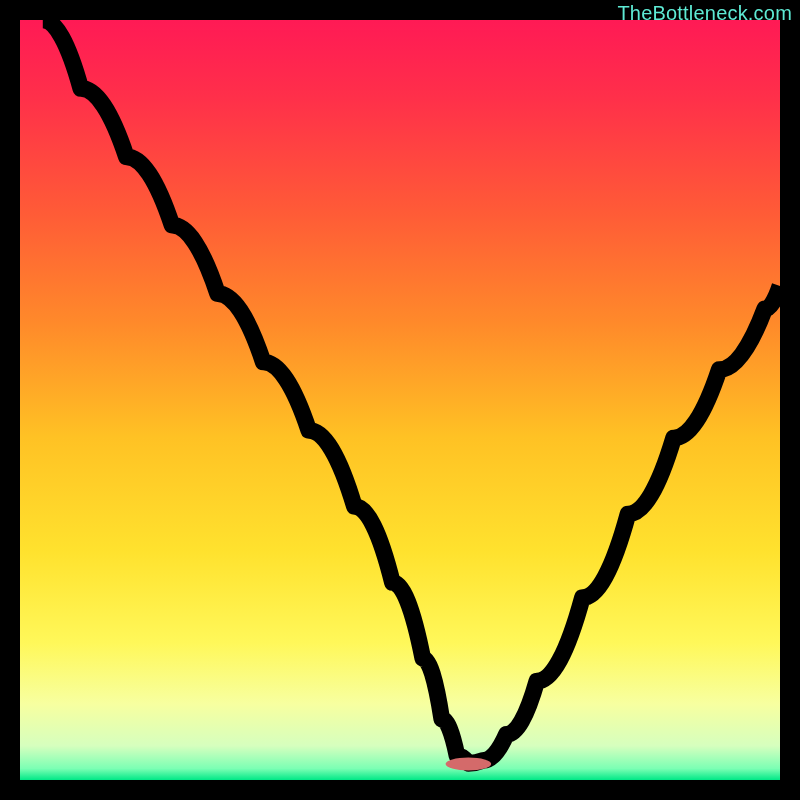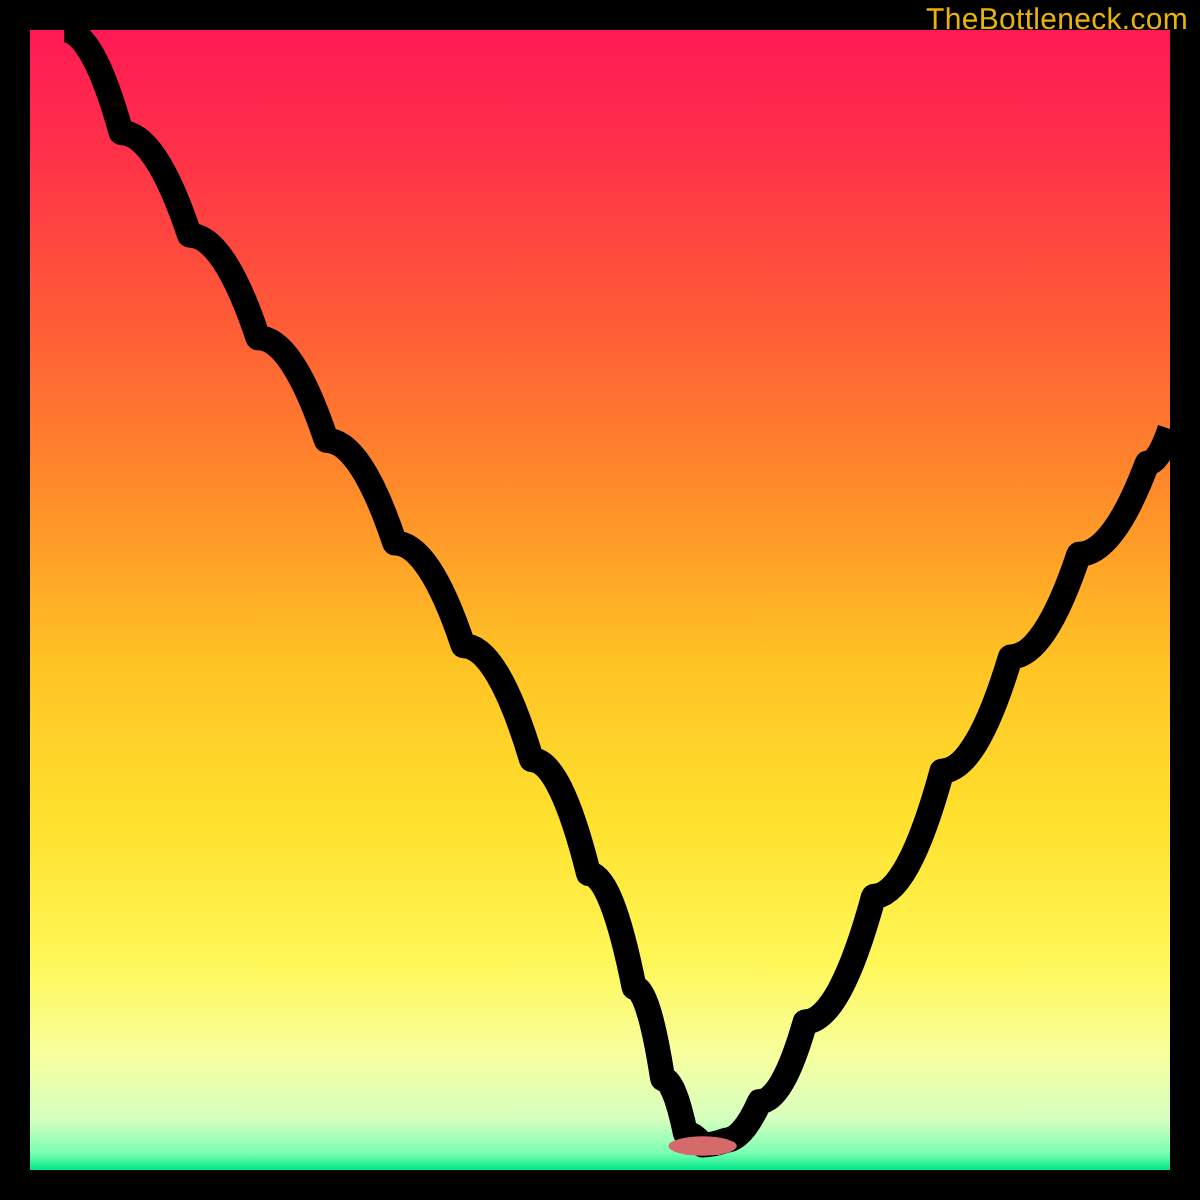--- a/index.html
+++ b/index.html
@@ -16,21 +16,21 @@
     left: 20px;
     top: 20px;
     width: 760px;
     height: 760px;
     background: #000;
   }
   .watermark {
     position: absolute;
     top: 2px;
     right: 8px;
-    color: #eab308;
+    color: #5eead4;
     font-size: 20px;
     font-weight: 500;
     letter-spacing: 0.2px;
     z-index: 5;
     user-select: none;
   }
   svg {
     position: absolute;
     left: 20px;
     top: 20px;

